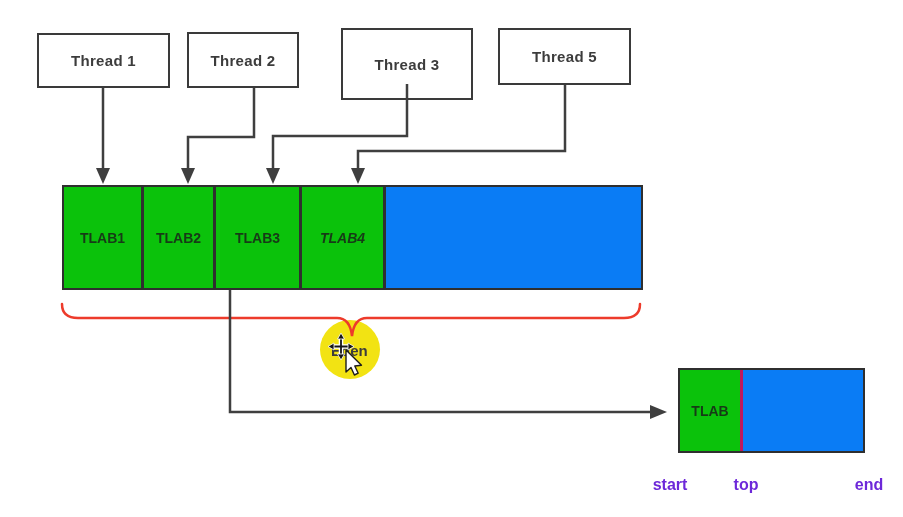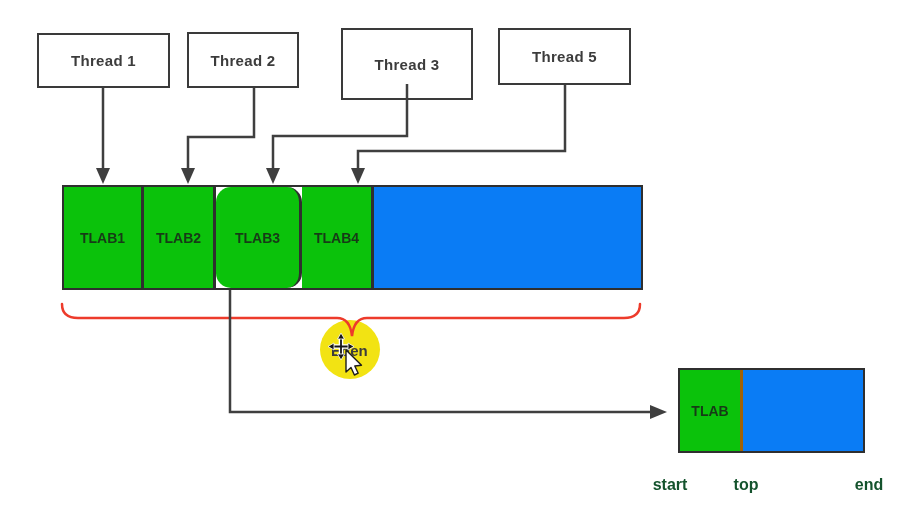--- a/index.html
+++ b/index.html
@@ -43,21 +43,21 @@
     box-sizing: border-box;
     display: flex;
     align-items: center;
     justify-content: center;
     font-size: 14px;
     font-weight: bold;
     color: #173a17;
   }
   .seg.green { background: #0bc20b; border-right: 3px solid #2f2f2f; }
   .seg.blue  { background: #0a7cf5; flex: 1; border-right: none; }
-  .w1 { width: 80px; } .w2 { width: 72px; } .w3 { width: 86px; border-radius: 15px; } .w4 { width: 72px; }
+  .w1 { width: 80px; } .w2 { width: 72px; } .w3 { width: 86px; } .w4 { width: 84px; font-style: italic; }
 
   .eden-highlight {
     position: absolute;
     left: 320px; top: 320px;
     width: 60px; height: 59px;
     border-radius: 50%;
     background: #f2e313;
     z-index: 3;
   }
   .eden-label {
@@ -75,37 +75,37 @@
     width: 187px; height: 85px;
     box-sizing: border-box;
     border: 2px solid #2f2f2f;
     display: flex;
     z-index: 2;
   }
   .detail-green {
     box-sizing: border-box;
     width: 63px;
     background: #0bc20b;
-    border-right: 3px solid #a16207;
+    border-right: 3px solid #be185d;
     display: flex;
     align-items: center;
     justify-content: center;
     font-size: 14px;
     font-weight: bold;
     color: #173a17;
   }
   .detail-blue { flex: 1; background: #0a7cf5; }
 
   .ptr-label {
     position: absolute;
     top: 476px;
     transform: translateX(-50%);
     font-size: 16px;
     font-weight: bold;
-    color: #14532d;
+    color: #6d28d9;
     z-index: 2;
   }
   .pl-start { left: 670px; }
   .pl-top   { left: 746px; }
   .pl-end   { left: 869px; }
 
   svg.overlay {
     position: absolute;
     left: 0; top: 0;
     width: 903px; height: 517px;

